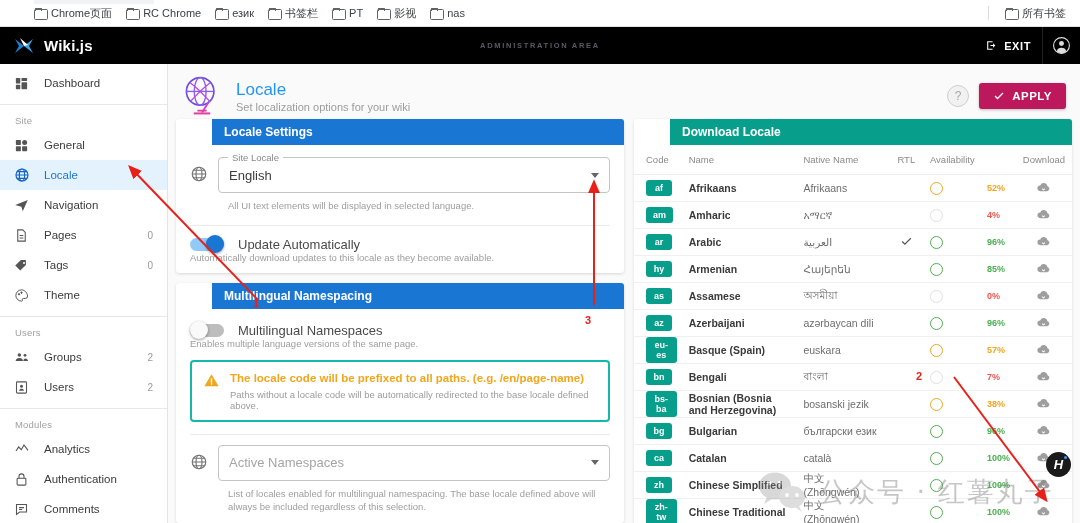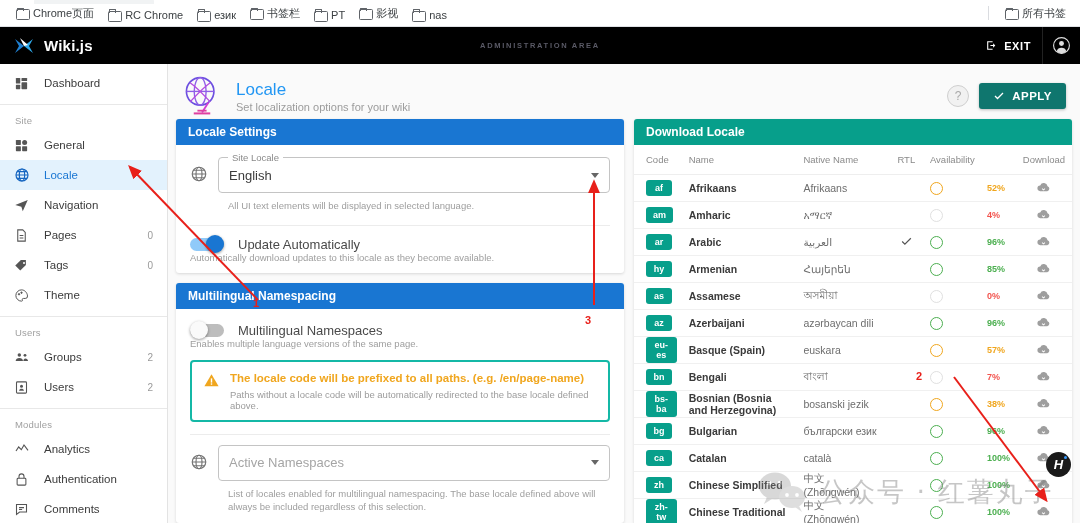--- a/index.html
+++ b/index.html
@@ -13,21 +13,21 @@
   
   .bm-bar {
     position: absolute; left: 0; top: 0; width: 1080px; height: 27px;
     background: #fff; display: flex; align-items: center;
     border-bottom: 1px solid #dfe1e5;
   }
   .bm-tabstub {
     position:absolute; left:34px; top:-6px; width:120px; height:10px;
     background:#f1f3f4; border-radius:8px 8px 0 0;
   }
-  .bm-items { display: flex; align-items: flex-end; padding-left: 10px; gap: 2px; }
+  .bm-items { display: flex; align-items: center; padding-left: 28px; gap: 2px; }
   .bm-item {
     display: flex; align-items: center; gap: 5px;
     padding: 3px 6px; border-radius: 4px; cursor: default;
     font-size: 11px; color: #3c4043; white-space: nowrap;
   }
   .folder-ico { width: 12px; height: 10px; position: relative; flex: 0 0 auto; }
   .folder-ico::before {
     content: ""; position: absolute; left: 0; top: 1px;
     width: 12px; height: 9px; border: 1.2px solid #5f6368; border-radius: 1.5px;
   }
@@ -100,36 +100,36 @@
   .page-title { font-size: 17px; color: #2196f3; font-weight: normal; line-height: 20px; }
   .page-sub { font-size: 11px; color: #9c9c9c; margin-top: 1px; }
   .head-actions { margin-left: auto; display: flex; align-items: center; gap: 10px; }
   .help-btn {
     width: 22px; height: 22px; border-radius: 50%; border: 1px solid #cfcfcf;
     color: #a8a8a8; font-size: 12px; display: flex; align-items: center;
     justify-content: center; background: #f1f1f1; cursor: pointer;
   }
   .apply-btn {
     display: flex; align-items: center; gap: 7px;
-    background: #0f766e; color: #fff; font-size: 11.5px; font-weight: bold;
+    background: #be185d; color: #fff; font-size: 11.5px; font-weight: bold;
     letter-spacing: .5px; padding: 7px 14px; border-radius: 3px; cursor: pointer;
     box-shadow: 0 1px 3px rgba(0,0,0,.25);
   }
 
   .cols { display: flex; padding: 0 8px 0 8px; gap: 10px; }
   .col-left { width: 448px; flex: 0 0 448px; }
   .col-right { flex: 1; }
 
   .card {
     background: #fff; border-radius: 3px; overflow: hidden;
     box-shadow: 0 1px 3px rgba(0,0,0,.14); margin-bottom: 10px;
   }
   .card-head {
     height: 26px; display: flex; align-items: center; padding: 0 12px;
-    color: #fff; font-size: 12px; font-weight: bold;
+    color: #fff; font-size: 12px; font-weight: bold; margin-left: 36px;
   }
   .card-head.blue { background: #1976d2; }
   .card-head.teal { background: #079f8b; }
   .card-body { padding: 12px 14px 10px 14px; }
 
   
   .field-row { display: flex; align-items: flex-start; gap: 10px; }
   .field-ico { width: 18px; height: 18px; color: #757575; margin-top: 8px; flex: 0 0 18px; }
   .outlined {
     position: relative; flex: 1; border: 1px solid #c4c4c4; border-radius: 4px;

